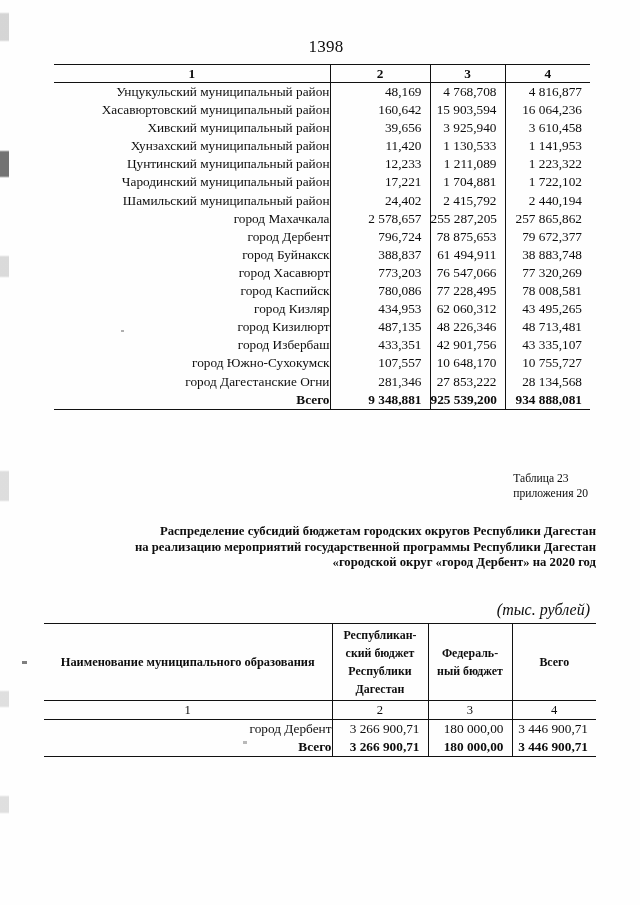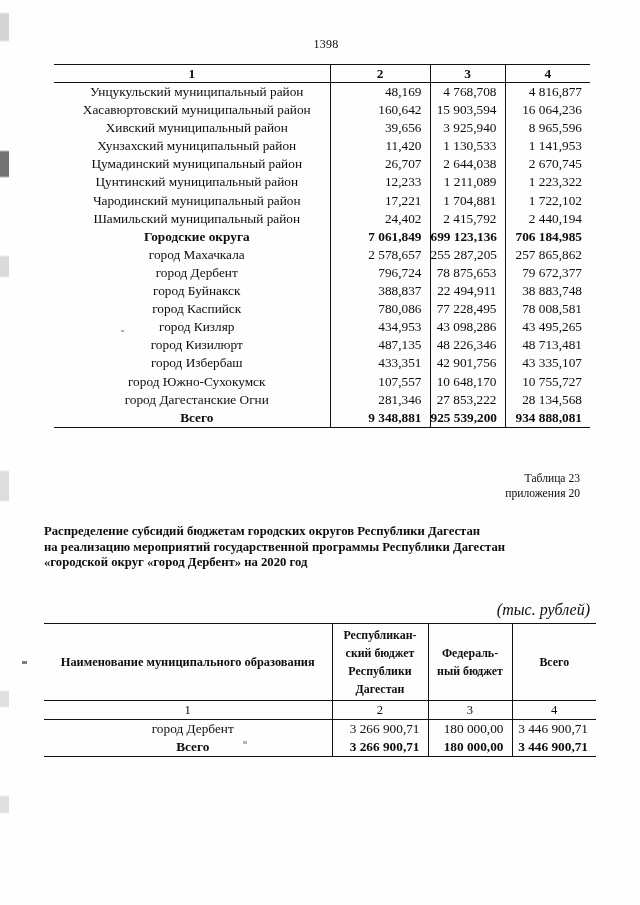--- a/index.html
+++ b/index.html
@@ -51,71 +51,71 @@
     background: #3a3a3a;
     opacity: .65;
   }
 
   .page-number {
     position: absolute;
     left: 12px;
     right: 0;
     top: 37px;
     text-align: center;
-    font-size: 12px;
+    font-size: 17px;
     letter-spacing: .2px;
   }
 
   
   table {
     border-collapse: collapse;
     table-layout: fixed;
     font-size: 13.3px;
   }
   table td, table th {
     padding: 0;
     vertical-align: middle;
   }
   .rule-top td   { border-top: 1.6px solid #111; }
   .rule-bot td   { border-bottom: 1.6px solid #111; }
   .vline         { border-left: 1.3px solid #111; }
 
-  .cell-name  { padding-left: 10px; text-align: center; white-space: nowrap; }
+  .cell-name  { padding-left: 10px; text-align: right; white-space: nowrap; }
   .cell-num   { padding-right: 8px;  text-align: right; white-space: nowrap; }
   .cell-ctr   { text-align: center; }
   .bold       { font-weight: bold; }
 
   
   #table-one-wrap {
     position: absolute;
     left: 54px;
     top: 64px;
     width: 536px;
   }
   #table-one { width: 536px; }
   #table-one td { height: 18.1px; line-height: 18.1px; }
   #table-one tr.hdr td { height: 17px; line-height: 17px; font-weight: bold; }
 
   
   .caption-right {
     position: absolute;
-    right: 60px;
+    right: 52px;
     top: 472px;
-    text-align: right;
+    text-align: left;
     font-size: 11.6px;
     line-height: 14.5px;
   }
 
   
   .doc-title {
     position: absolute;
     left: 44px;
     width: 552px;
     top: 524px;
-    text-align: left;
+    text-align: right;
     font-weight: bold;
     font-size: 12.7px;
     line-height: 15.6px;
   }
 
   .units-note {
     position: absolute;
     right: 50px;
     top: 601px;
     font-size: 16px;
@@ -179,86 +179,80 @@
         <tr>
           <td class="cell-name">Хасавюртовский муниципальный район</td>
           <td class="cell-num vline">160,642</td>
           <td class="cell-num vline">15 903,594</td>
           <td class="cell-num vline">16 064,236</td>
         </tr>
         <tr>
           <td class="cell-name">Хивский муниципальный район</td>
           <td class="cell-num vline">39,656</td>
           <td class="cell-num vline">3 925,940</td>
-          <td class="cell-num vline">8 965,596</td>
+          <td class="cell-num vline">3 610,458</td>
         </tr>
         <tr>
           <td class="cell-name">Хунзахский муниципальный район</td>
           <td class="cell-num vline">11,420</td>
           <td class="cell-num vline">1 130,533</td>
           <td class="cell-num vline">1 141,953</td>
         </tr>
         <tr>
-          <td class="cell-name">Цумадинский муниципальный район</td>
-          <td class="cell-num vline">26,707</td>
-          <td class="cell-num vline">2 644,038</td>
-          <td class="cell-num vline">2 670,745</td>
-        </tr>
-        <tr>
           <td class="cell-name">Цунтинский муниципальный район</td>
           <td class="cell-num vline">12,233</td>
           <td class="cell-num vline">1 211,089</td>
           <td class="cell-num vline">1 223,322</td>
         </tr>
         <tr>
           <td class="cell-name">Чародинский муниципальный район</td>
           <td class="cell-num vline">17,221</td>
           <td class="cell-num vline">1 704,881</td>
           <td class="cell-num vline">1 722,102</td>
         </tr>
         <tr>
           <td class="cell-name">Шамильский муниципальный район</td>
           <td class="cell-num vline">24,402</td>
           <td class="cell-num vline">2 415,792</td>
           <td class="cell-num vline">2 440,194</td>
         </tr>
-        <tr class="bold">
-          <td class="cell-name">Городские округа</td>
-          <td class="cell-num vline">7 061,849</td>
-          <td class="cell-num vline">699 123,136</td>
-          <td class="cell-num vline">706 184,985</td>
-        </tr>
         <tr>
           <td class="cell-name">город Махачкала</td>
           <td class="cell-num vline">2 578,657</td>
           <td class="cell-num vline">255 287,205</td>
           <td class="cell-num vline">257 865,862</td>
         </tr>
         <tr>
           <td class="cell-name">город Дербент</td>
           <td class="cell-num vline">796,724</td>
           <td class="cell-num vline">78 875,653</td>
           <td class="cell-num vline">79 672,377</td>
         </tr>
         <tr>
           <td class="cell-name">город Буйнакск</td>
           <td class="cell-num vline">388,837</td>
-          <td class="cell-num vline">22 494,911</td>
+          <td class="cell-num vline">61 494,911</td>
           <td class="cell-num vline">38 883,748</td>
+        </tr>
+        <tr>
+          <td class="cell-name">город Хасавюрт</td>
+          <td class="cell-num vline">773,203</td>
+          <td class="cell-num vline">76 547,066</td>
+          <td class="cell-num vline">77 320,269</td>
         </tr>
         <tr>
           <td class="cell-name">город Каспийск</td>
           <td class="cell-num vline">780,086</td>
           <td class="cell-num vline">77 228,495</td>
           <td class="cell-num vline">78 008,581</td>
         </tr>
         <tr>
           <td class="cell-name">город Кизляр</td>
           <td class="cell-num vline">434,953</td>
-          <td class="cell-num vline">43 098,286</td>
+          <td class="cell-num vline">62 060,312</td>
           <td class="cell-num vline">43 495,265</td>
         </tr>
         <tr>
           <td class="cell-name">город Кизилюрт</td>
           <td class="cell-num vline">487,135</td>
           <td class="cell-num vline">48 226,346</td>
           <td class="cell-num vline">48 713,481</td>
         </tr>
         <tr>
           <td class="cell-name">город Избербаш</td>

